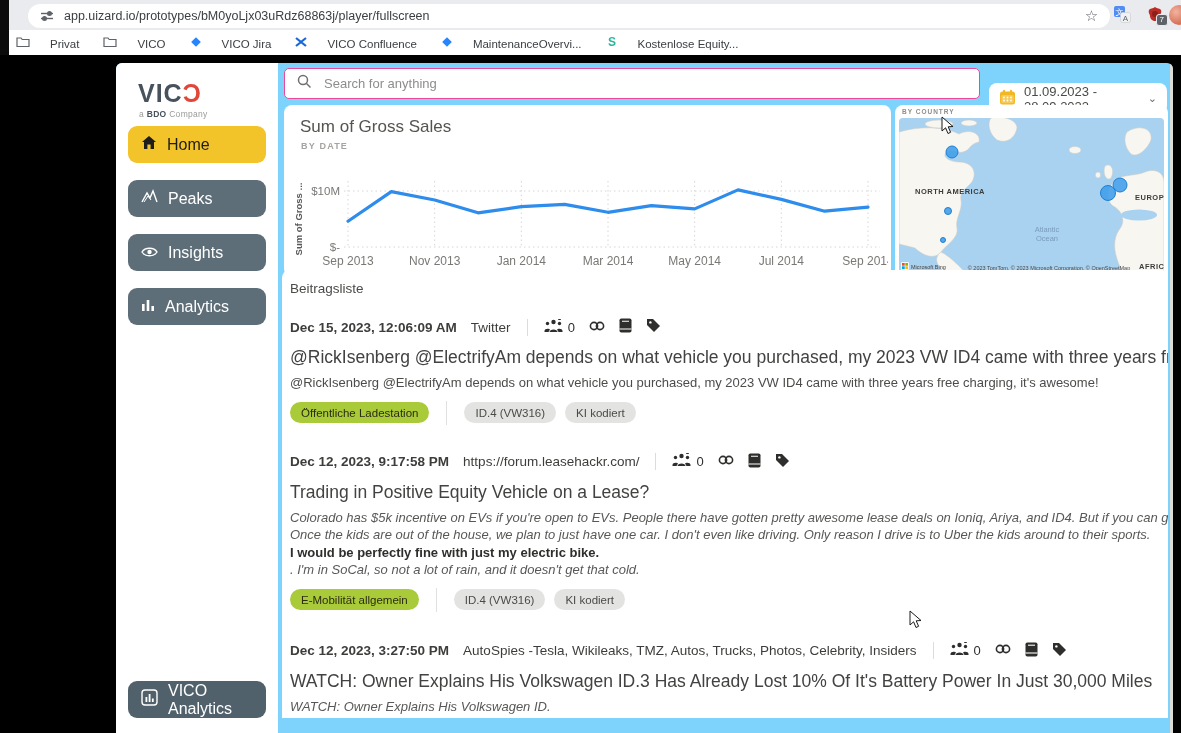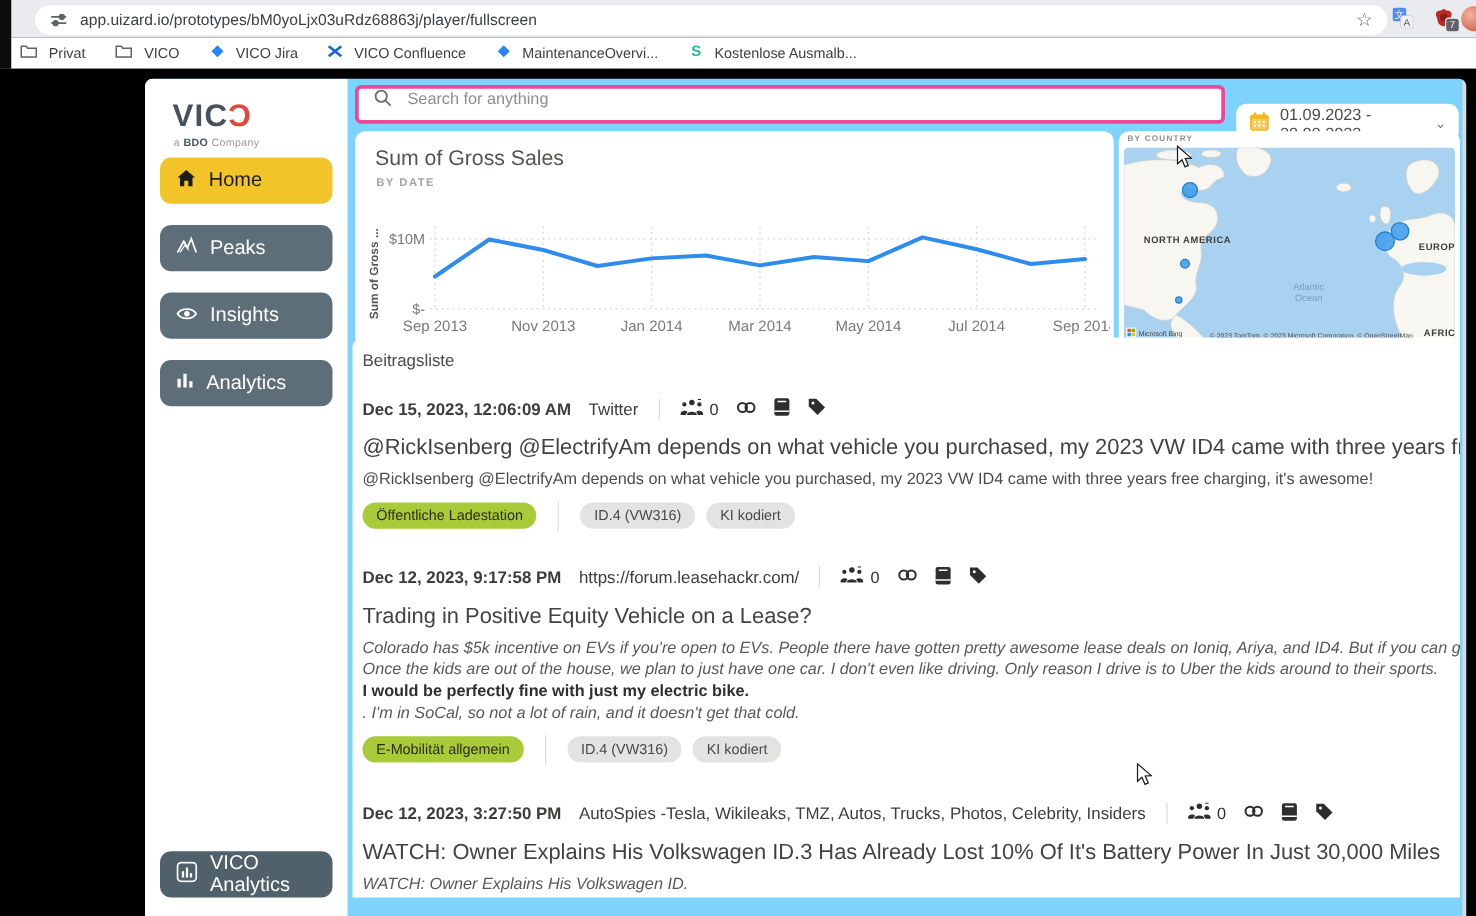--- a/index.html
+++ b/index.html
@@ -16,21 +16,21 @@
   #star { margin-left:auto; color:#5f6368; font-size:15px; }
   #translate-wrap { position:absolute; right:50px; top:6px; }
   #ext-wrap { position:absolute; right:18px; top:5px; }
   #ext-badge { position:absolute; right:-5px; bottom:-4px; background:#5f6368; color:#fff; font-size:8px;
     border-radius:3px; padding:0 3px; line-height:10px; border:1px solid #e9ebee; }
   #avatar { position:absolute; right:-8px; top:5px; width:20px; height:20px; border-radius:50%;
     background:radial-gradient(circle at 35% 35%, #f2b3a0, #c94f32); }
 
   #bookmarks { position:absolute; left:0; top:30px; width:1181px; height:25px; background:#fff;
     display:flex; align-items:center; padding-left:16px; gap:24px; }
-  .bm { display:flex; align-items:center; gap:9px; font-size:11.5px; color:#3c4043; white-space:nowrap; }
+  .bm { display:flex; align-items:flex-end; gap:20px; font-size:11.5px; color:#3c4043; white-space:nowrap; }
   .bm svg { flex:0 0 auto; }
 
   
   #stage { position:absolute; left:0; top:55px; width:1181px; height:678px; background:#000; }
   #app { position:absolute; left:100px; top:8px; width:1057px; height:670px; background:#7dd3fc;
     border-radius:6px 6px 0 0; overflow:hidden;margin-left:16px; }
   #scroll-strip { position:absolute; left:1054px; top:0; width:3px; height:670px; background:#dddbd8; }
 
   
   #sidebar { position:absolute; left:0; top:0; width:162px; height:670px; background:#fff; }
@@ -39,21 +39,21 @@
   #logo-sub { position:absolute; left:23px; top:46px; font-size:8.5px; color:#9a9a98; letter-spacing:.3px; }
   #logo-sub b { color:#47525c; }
   .navbtn { position:absolute; left:12px; width:138px; height:37px; border-radius:9px;
     display:flex; align-items:center; gap:10px; padding-left:13px; font-size:16px; cursor:pointer; }
   .navbtn.slate { background:#5e6e78; color:#fff; }
   .navbtn.active { background:#f3c32a; color:#1d1d1b; }
   .navbtn.footer { background:#51616b; color:#fff; }
 
   
   #searchbar { position:absolute; left:168px; top:5px; width:696px; height:31px; background:#fff;
-    border:3px solid #ec4899; border-radius:5px; display:flex; align-items:flex-start; gap:12px; padding:0 12px; }
+    border:1px solid #ec4899; border-radius:5px; display:flex; align-items:center; gap:12px; padding:0 12px; }
   #search-ph { font-size:13px; color:#8d8d8b; }
   #datepill { position:absolute; left:873px; top:20px; width:178px; height:31px; background:#fff;
     border-radius:8px; display:flex; align-items:center; gap:8px; padding:0 10px; font-size:13px; color:#4a4a48; }
   #date-chevron { font-size:11px; color:#6b6b69; margin-left:2px; }
 
   
   #chart-card { position:absolute; left:168px; top:42px; width:607px; height:172px; background:#fff;
     border-radius:8px; overflow:hidden; }
   #chart-title { position:absolute; left:16px; top:12px; font-size:17px; color:#565450; }
   #chart-sub { position:absolute; left:17px; top:36px; font-size:9px; font-weight:700; letter-spacing:1.2px;
@@ -158,21 +158,21 @@
     <span class="bm">
       <span><svg width="12" height="12" viewBox="0 0 12 12">
           <rect x="2.6" y="2.6" width="6.8" height="6.8" fill="#2684ff" transform="rotate(45 6 6)"></rect>
         </svg></span>
       <span>MaintenanceOvervi...</span>
     </span>
     <span class="bm">
       <span><svg width="12" height="12" viewBox="0 0 12 12">
           <text x="6" y="10" font-size="12" font-weight="bold" fill="#2bb5a0" text-anchor="middle" font-family="sans-serif">S</text>
         </svg></span>
-      <span>Kostenlose Ausmalb...</span>
+      <span>Kostenlose Equity...</span>
     </span>
   </div>
 
 <div id="stage">
   <div id="app">
 
     <div id="sidebar">
       <div id="logo">
         <span class="main">VIC</span><span class="accent">Ɔ</span>
       </div>

